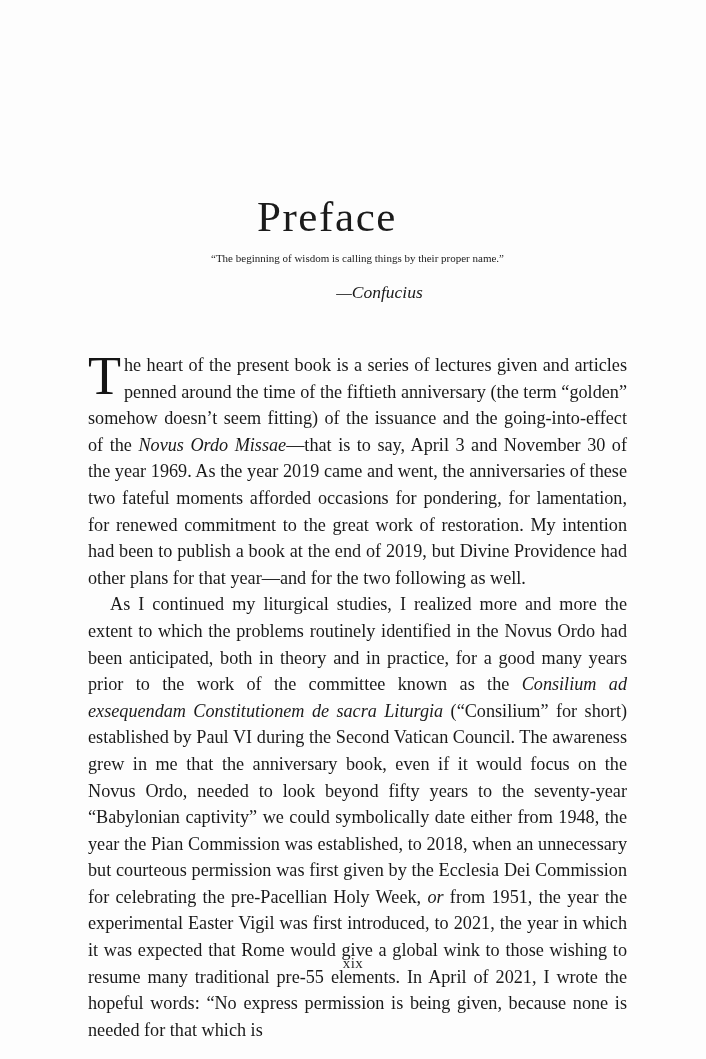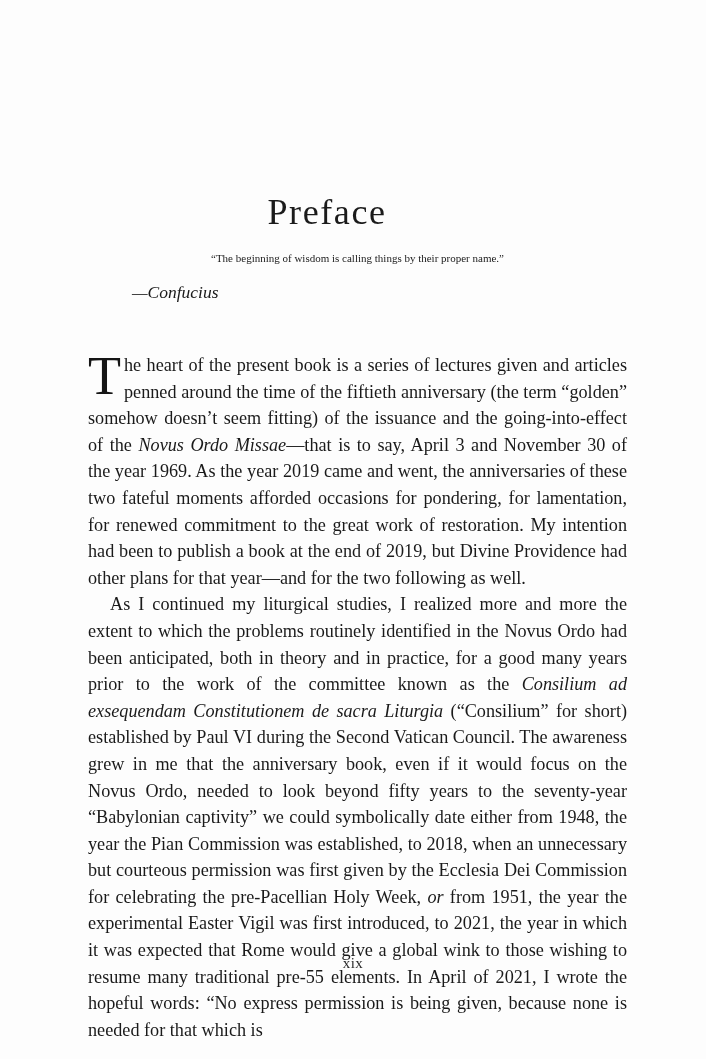--- a/index.html
+++ b/index.html
@@ -22,41 +22,42 @@
     inset: 0;
   }
 
   
   .chapter-title {
     position: absolute;
     top: 163px;
     left: 0;
     width: 654px;
     text-align: center;
-    font-size: 36px;
+    font-size: 43px;
     line-height: 50px;
     font-weight: 400;
     letter-spacing: 1.6px;
     color: #1b1b1b;
   }
 
   
   .epigraph {
     position: absolute;
     top: 245px;
     left: 88px;
     width: 539px;
   }
   .epigraph-quote {
     text-align: center;
     font-size: 11px;
     line-height: 26px;
     color: #1a1a1a;
   }
   .epigraph-attribution {
+    text-align: center;
     font-size: 17.5px;
     line-height: 26px;
     margin-top: 8px;
     font-style: italic;
     padding-left: 44px;
     color: #1a1a1a;
   }
 
   
   .body-block {

